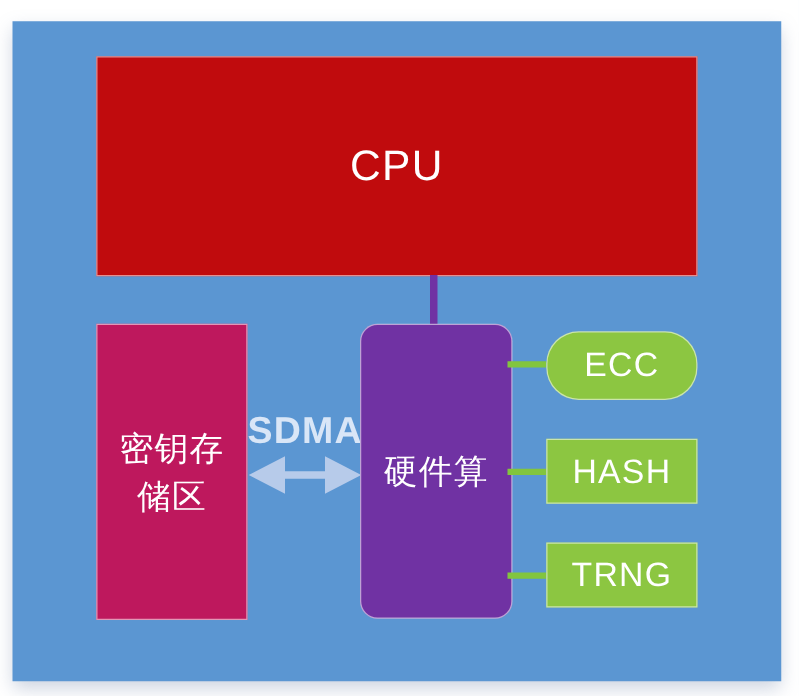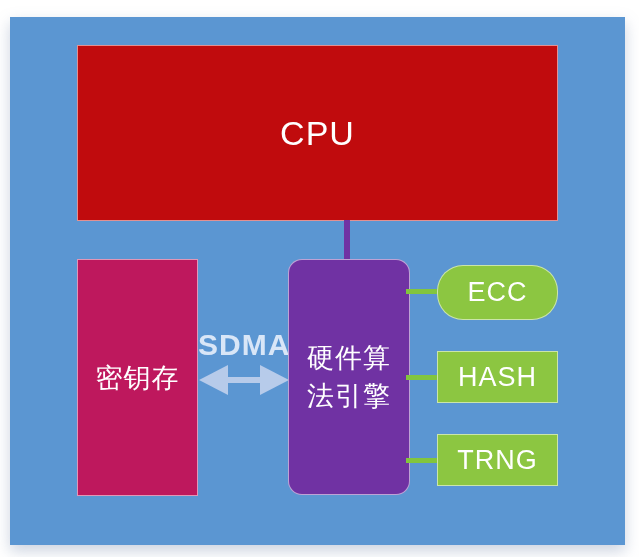--- a/index.html
+++ b/index.html
@@ -115,34 +115,34 @@
 
   <div class="block cpu-block" style="background-color: rgb(192, 11, 13);">
     <span class="cpu-text">CPU</span>
   </div>
 
   <div class="vline" style="background-color: rgb(112, 50, 163);"></div>
 
   <div class="block key-block" style="background-color: #be185d;">
     <div class="zh-label">
       <div>密钥存</div>
+      <div>储区</div>
     </div>
   </div>
 
   <div class="sdma-label" style="color: rgb(217, 230, 247);">SDMA</div>
   <svg class="sdma-arrow" viewBox="0 0 92 36" xmlns="http://www.w3.org/2000/svg">
     <polygon points="1,18 30,3 30,33" style="fill: rgb(183, 203, 234);"></polygon>
     <rect x="28" y="15" width="36" height="6" style="fill: rgb(183, 203, 234);"></rect>
     <polygon points="91,18 62,3 62,33" style="fill: rgb(183, 203, 234);"></polygon>
   </svg>
 
   <div class="block engine-block" style="background-color: rgb(112, 50, 163); border-radius: 14px;">
     <div class="zh-label">
       <div>硬件算</div>
-      <div>法引擎</div>
     </div>
   </div>
 
   <div class="hconn c1" style="background-color: rgb(130, 197, 62);"></div>
   <div class="hconn c2" style="background-color: rgb(130, 197, 62);"></div>
   <div class="hconn c3" style="background-color: rgb(130, 197, 62);"></div>
 
   <div class="block peri-block p1" style="background-color: rgb(140, 198, 65);">
     <span>ECC</span>
   </div>

